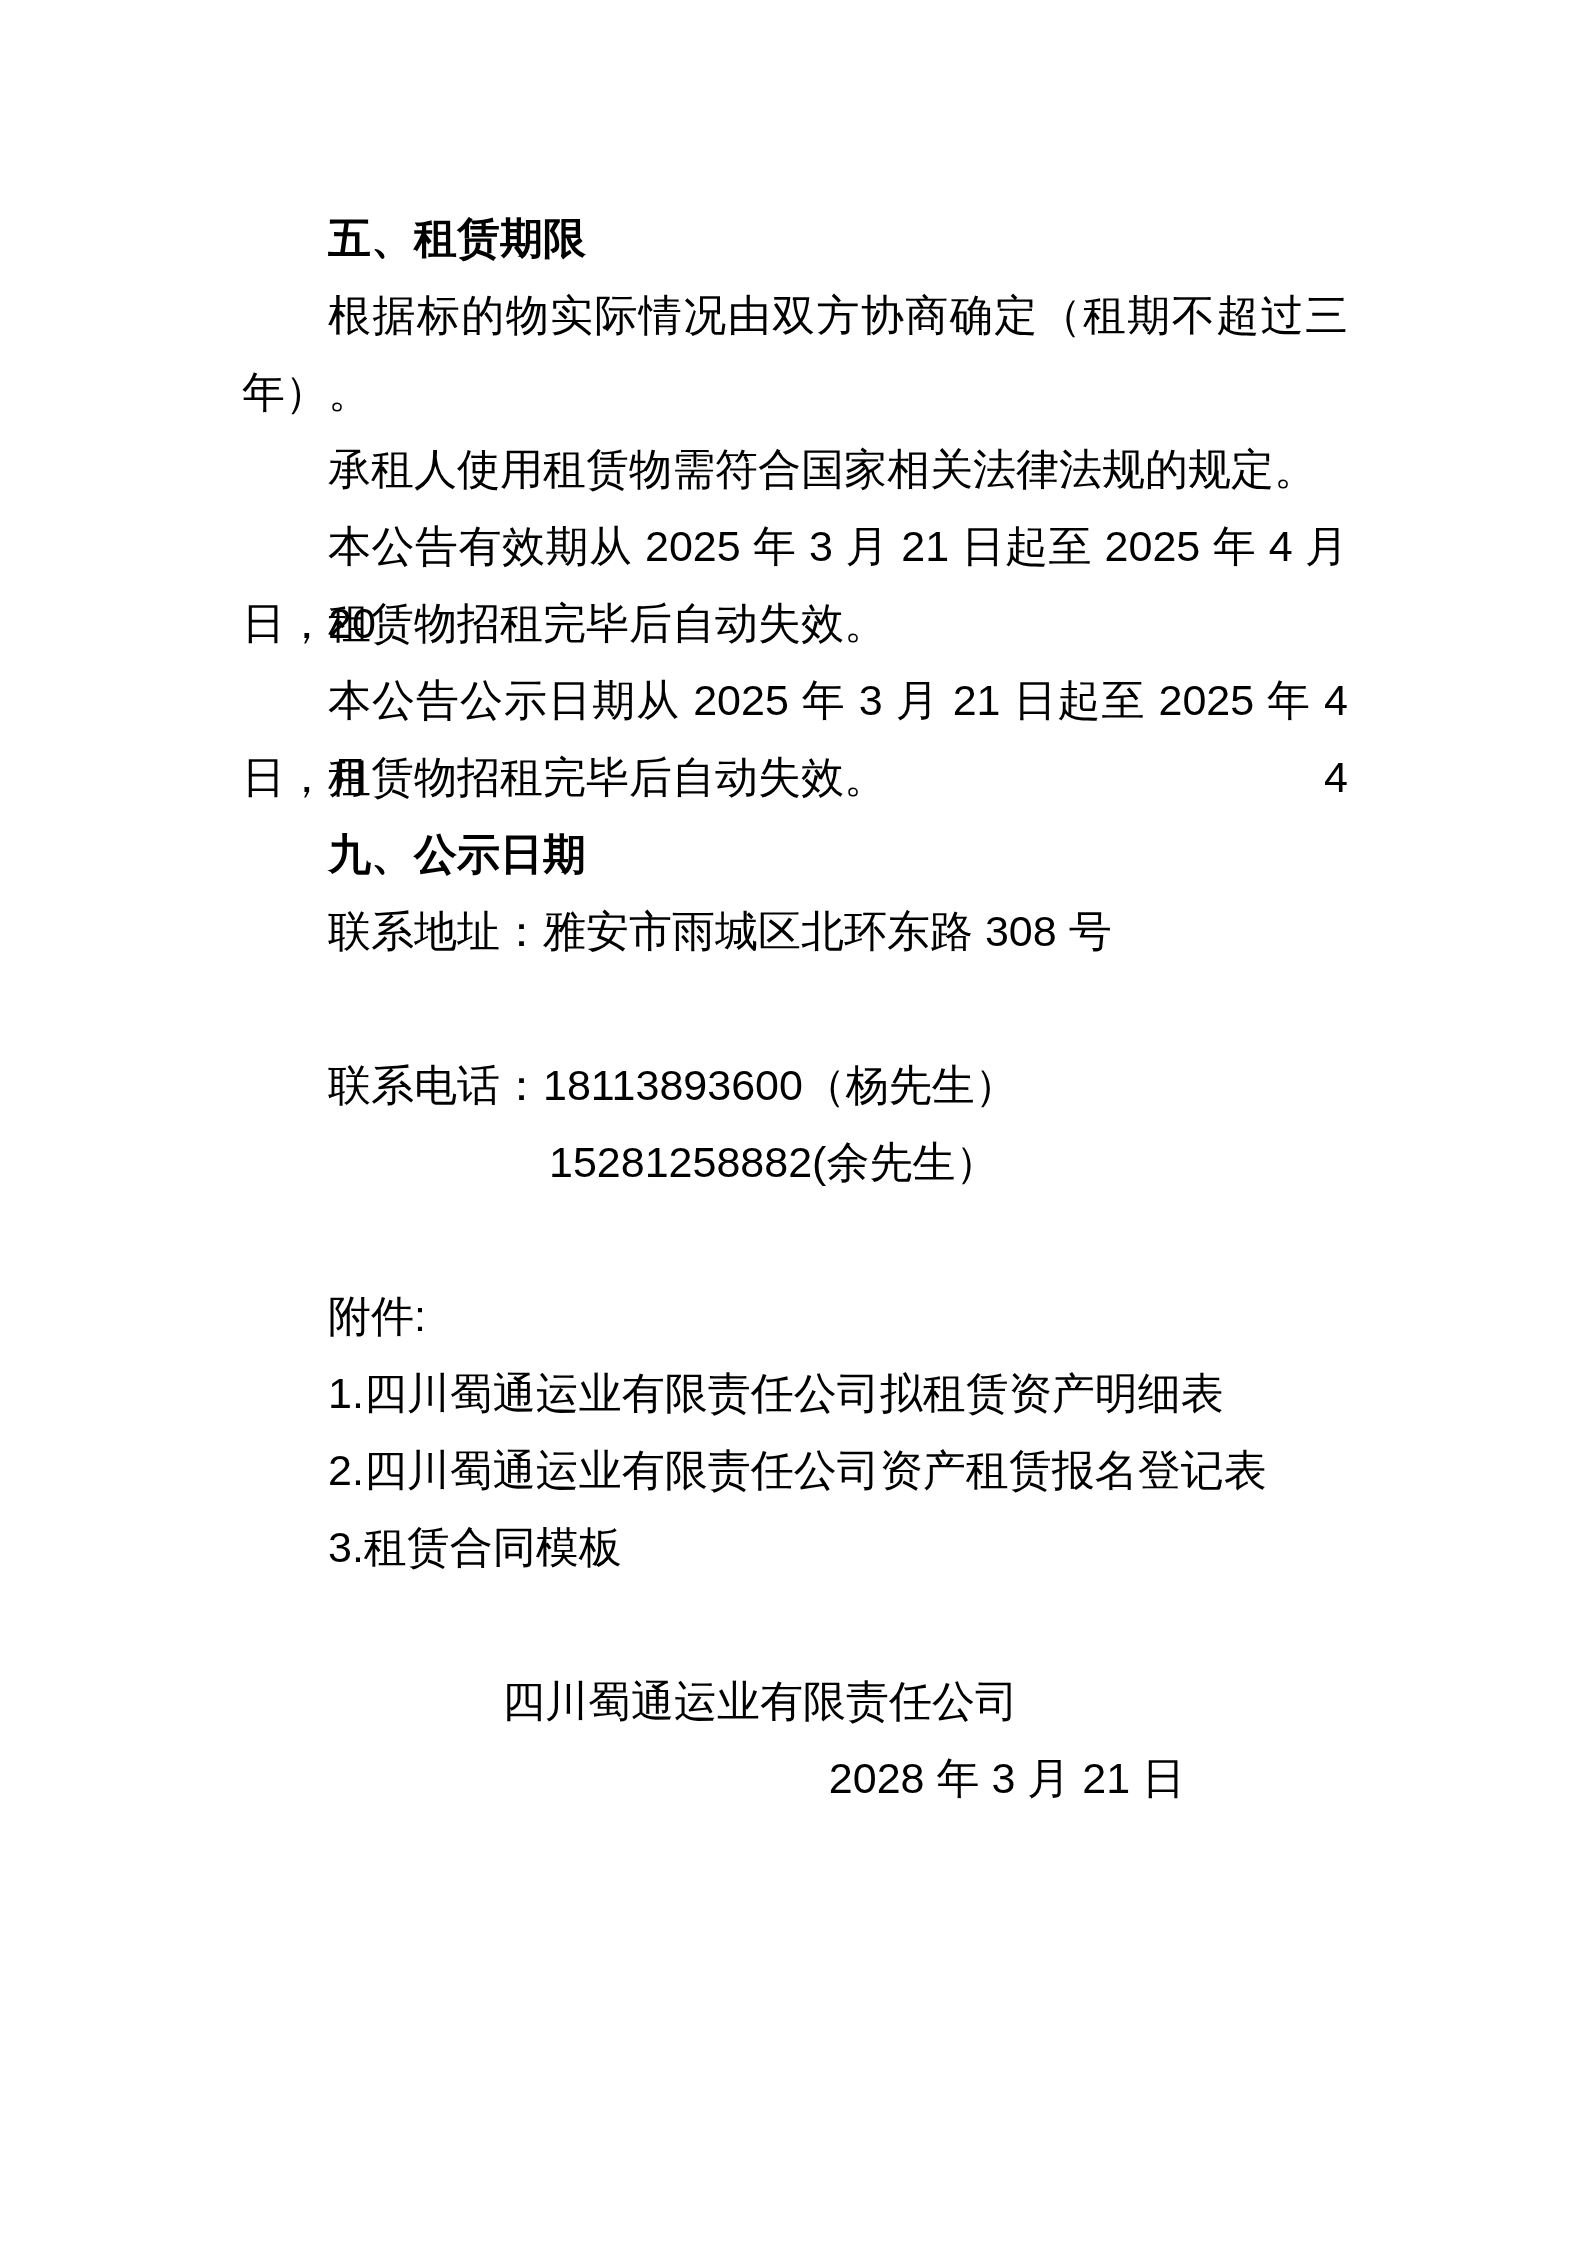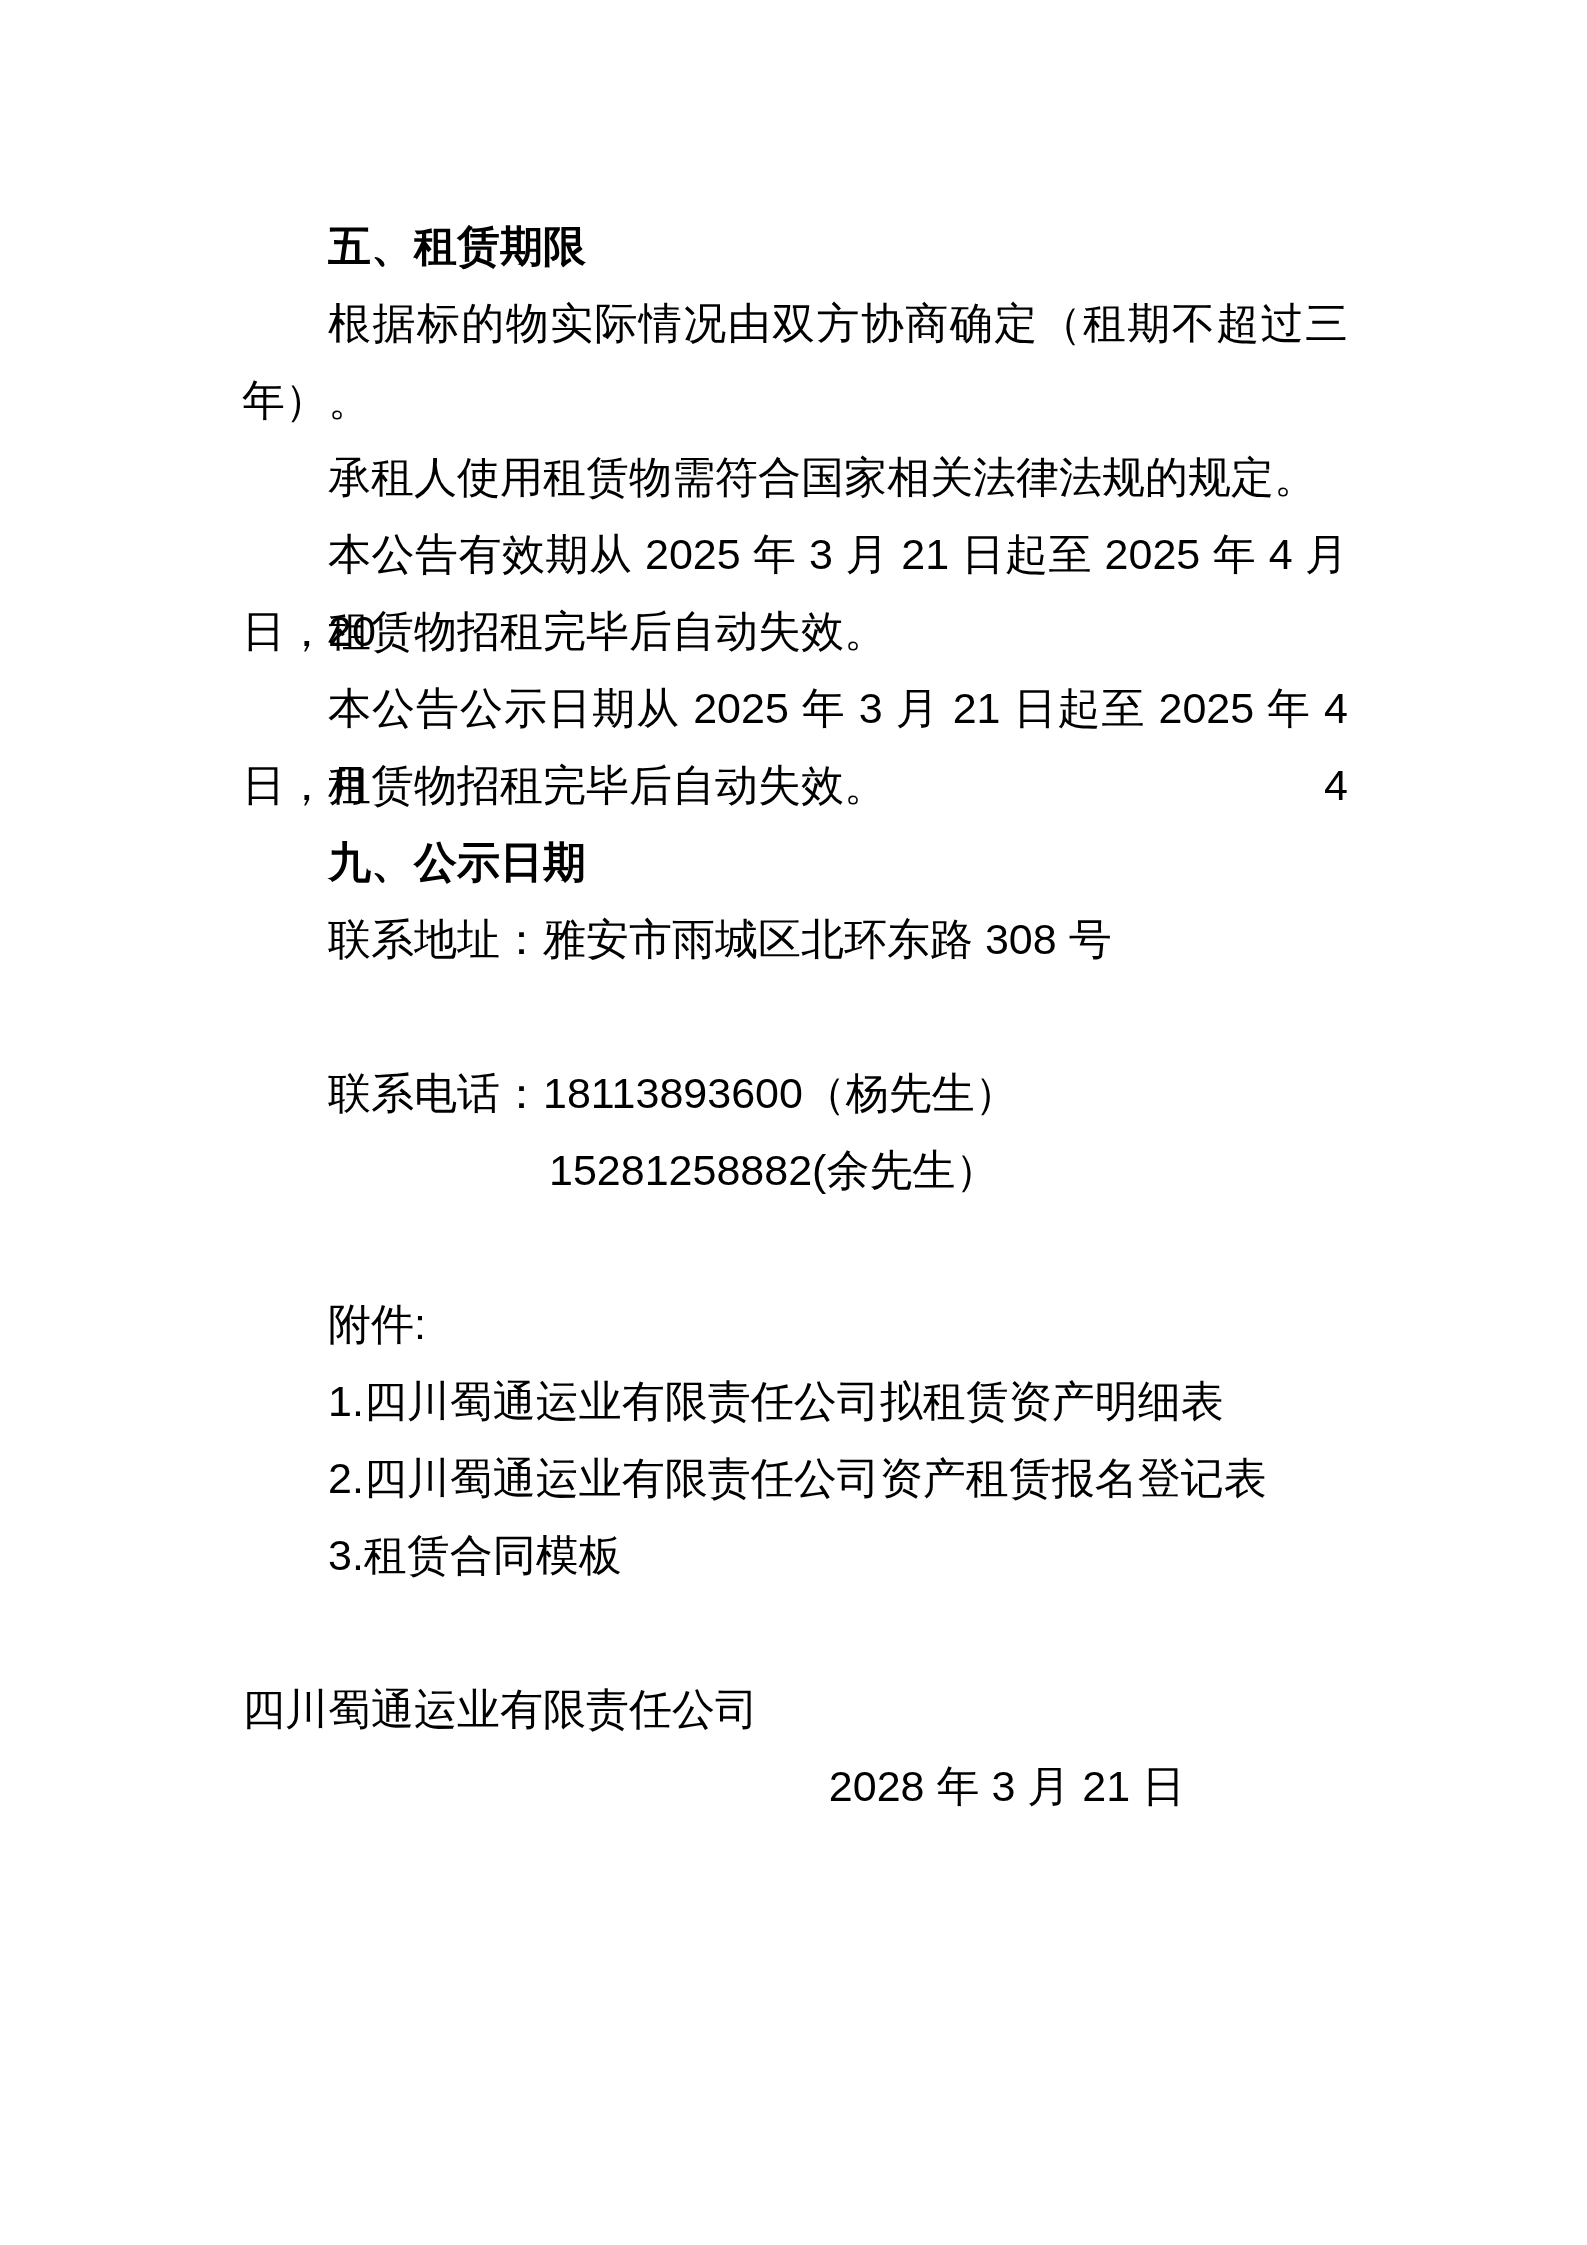--- a/index.html
+++ b/index.html
@@ -12,21 +12,21 @@
     width: 1587px;
     height: 2245px;
     margin: 0 auto;
     background: #ffffff;
     overflow: hidden;
     box-sizing: border-box;
   }
   .content {
     position: absolute;
     left: 242px;
-    top: 208px;
+    top: 200px;
     width: 1106px;
   }
   .line {
     font-family: Liberation Sans, sans-serif;
     font-size: 43px;
     line-height: 77px;
     height: 77px;
     color: #000000;
     white-space: nowrap;
     box-sizing: border-box;
@@ -41,21 +41,21 @@
   }
   .just {
     white-space: normal;
     text-align: justify;
     text-align-last: justify;
   }
   .phone2 {
     padding-left: 307px;
   }
   .sig-company {
-    text-align: left;
+    text-align: center;
     padding-right: 70px;
   }
   .sig-date {
     text-align: right;
     padding-right: 163px;
   }
   .blank {
     height: 77px;
   }
 </style>

